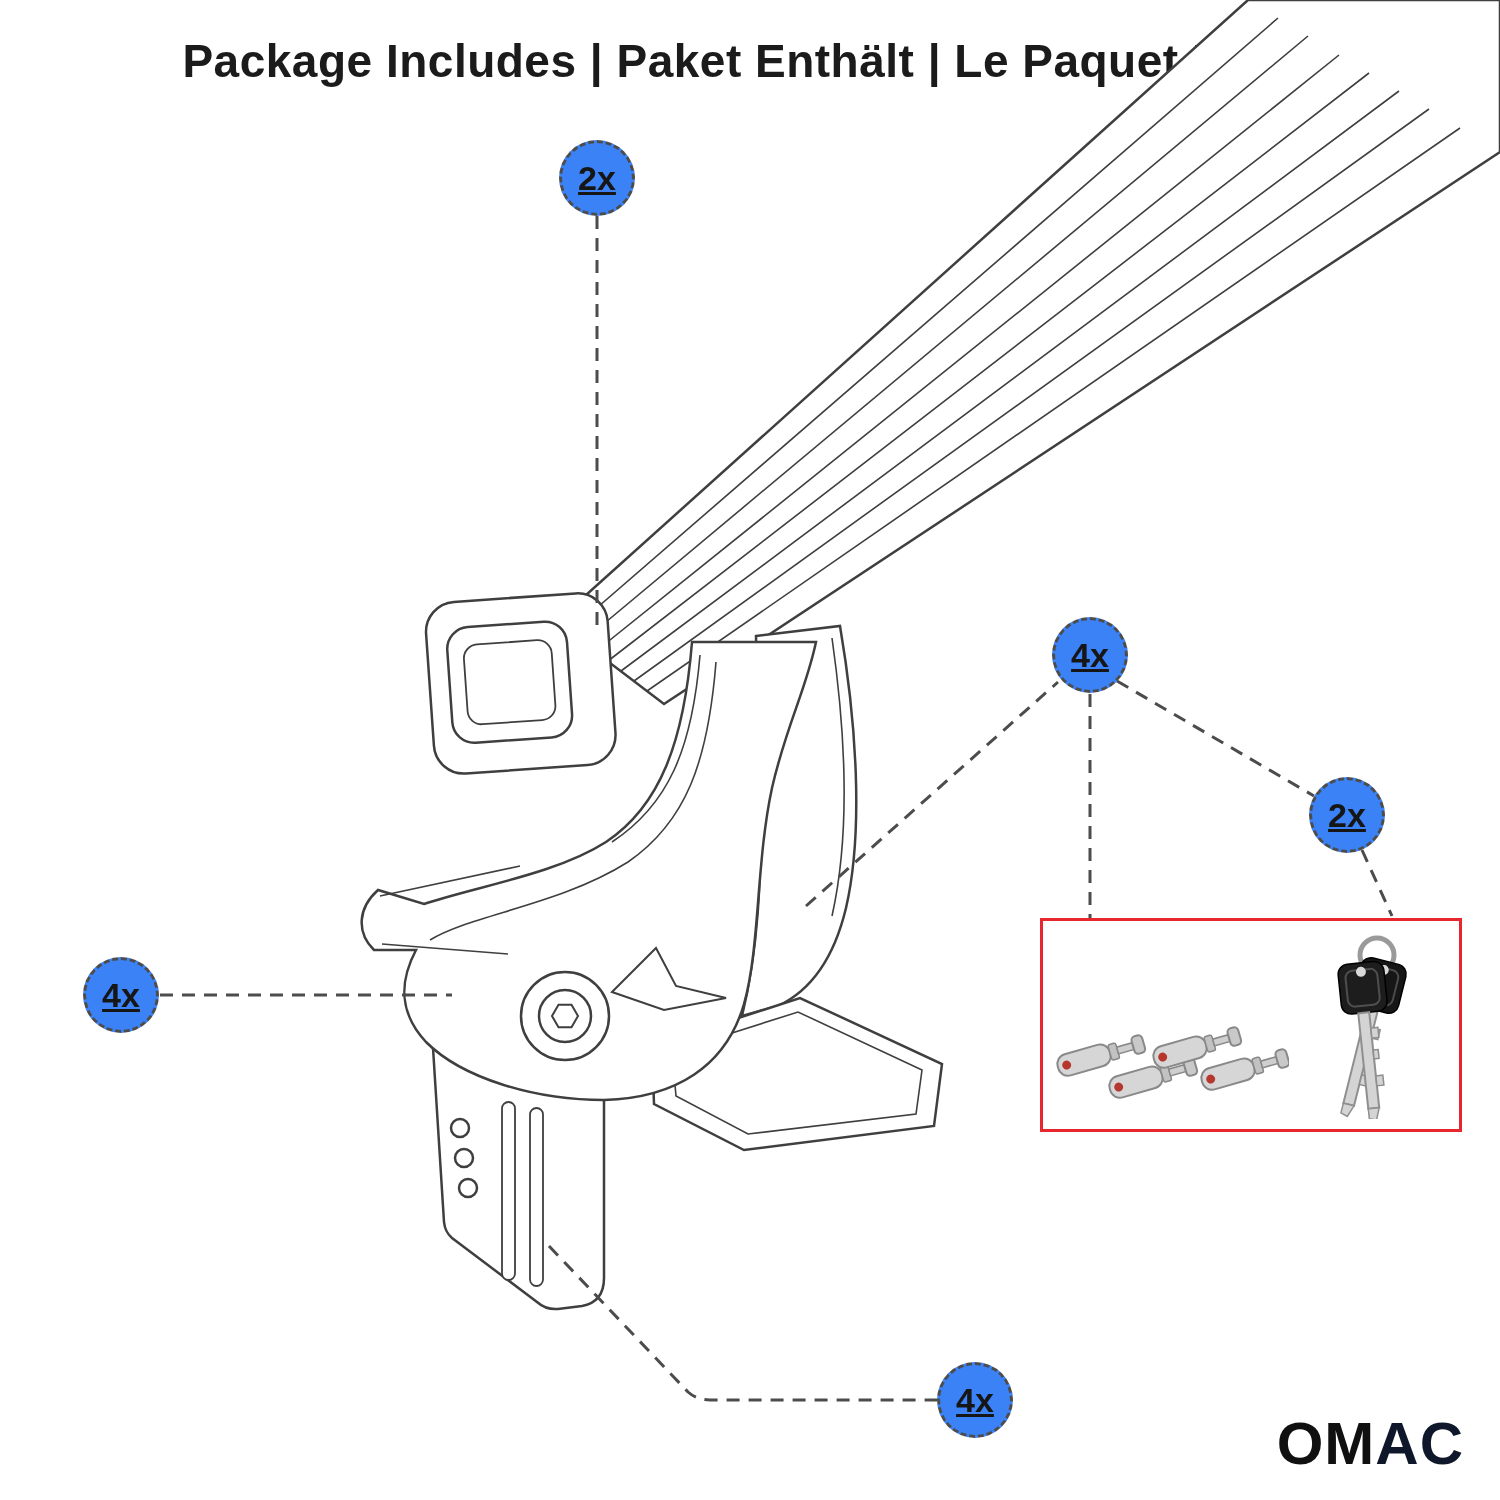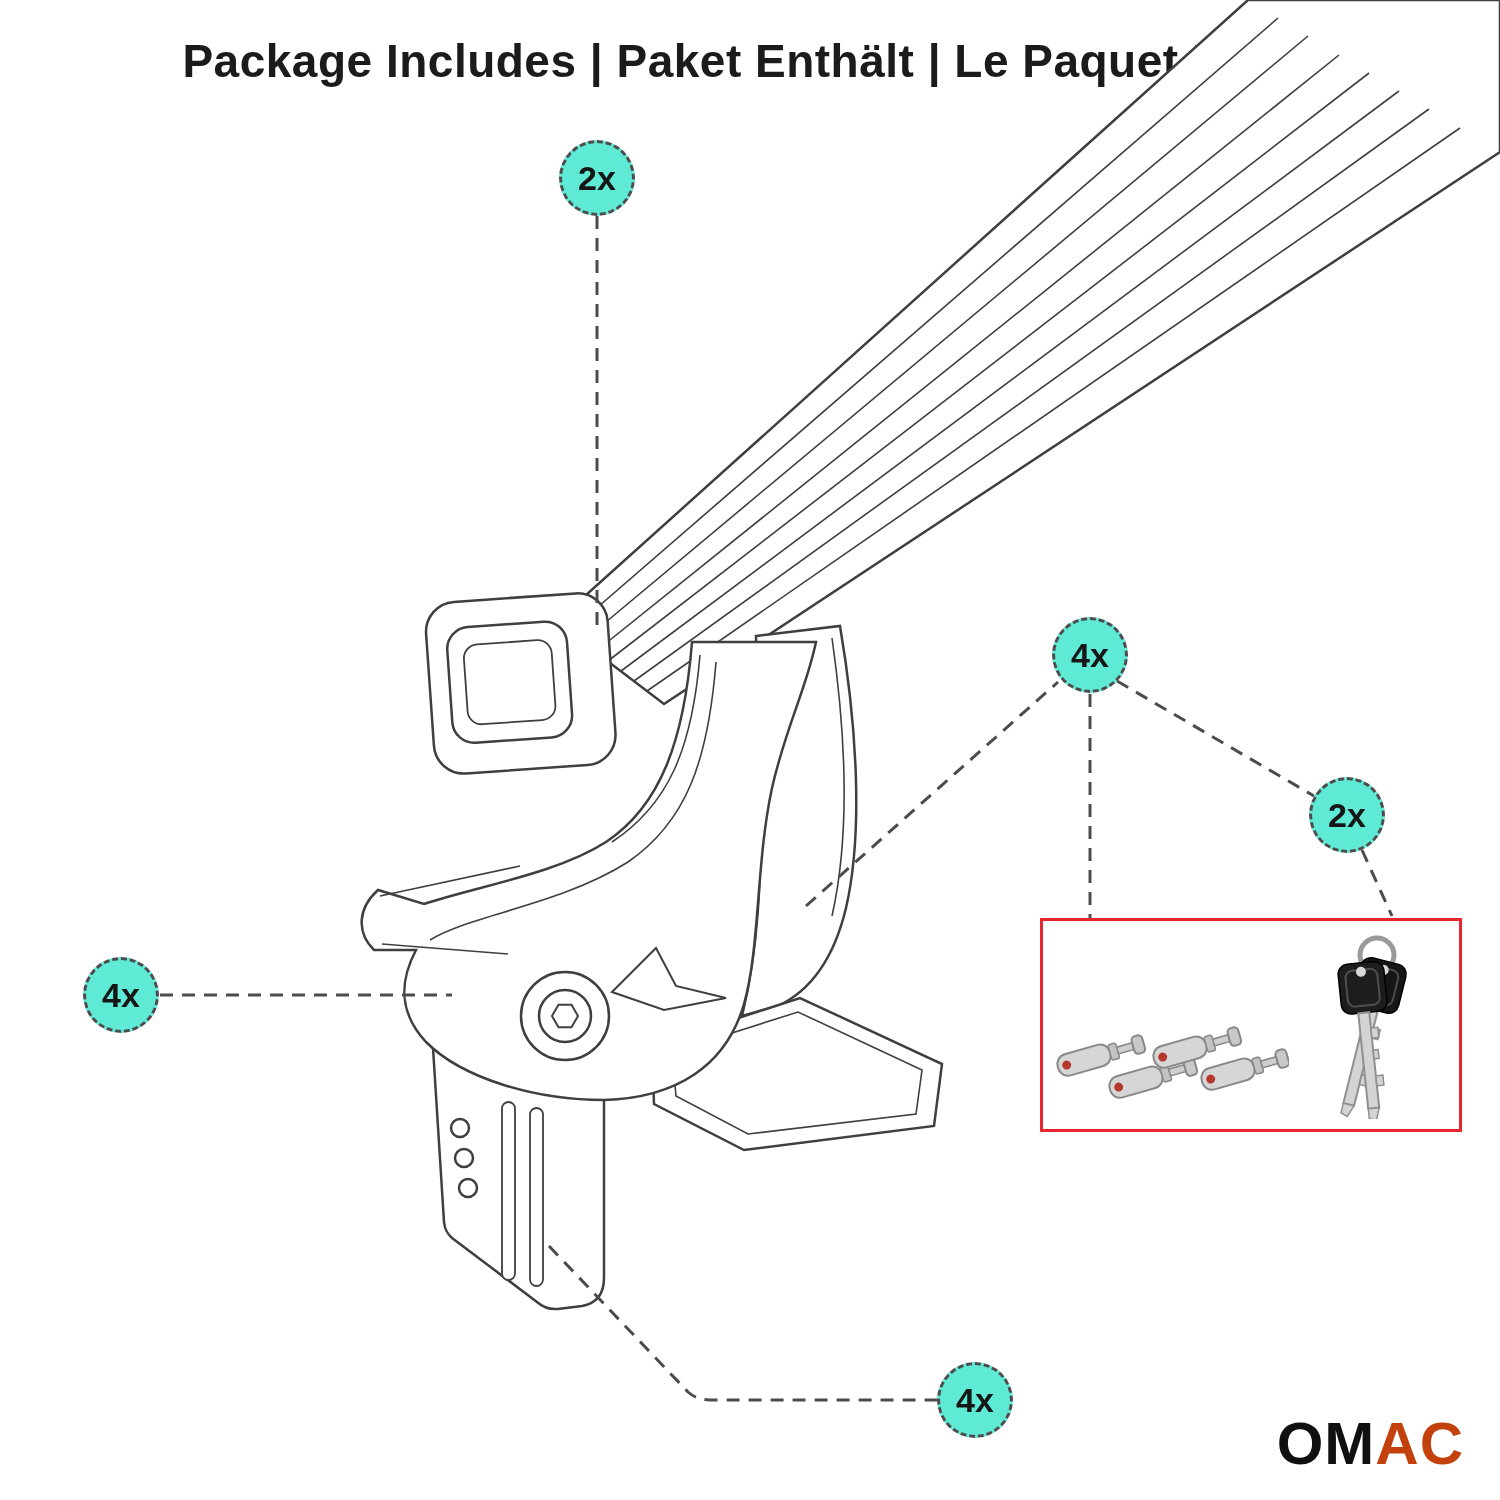--- a/index.html
+++ b/index.html
@@ -8,41 +8,41 @@
     background:#ffffff;font-family:"Liberation Sans",sans-serif;
   }
   .title{
     position:absolute;top:34px;left:0;width:100%;margin:0;
     text-align:center;font-size:46px;font-weight:600;color:#1b1b1b;
     letter-spacing:.5px;
   }
   svg.diagram{position:absolute;left:0;top:0;}
   .callout{
     position:absolute;width:76px;height:76px;box-sizing:border-box;
-    border:3px dashed #4c4c4c;border-radius:50%;background:#5eead4;
+    border:3px dashed #4c4c4c;border-radius:50%;background:#3b82f6;
     display:flex;align-items:center;justify-content:center;
-    font-size:34px;font-weight:700;color:#161616;
+    font-size:34px;font-weight:700;color:#161616;text-decoration:underline;
   }
   .co-crossbar{left:559px;top:140px;}
   .co-bolts{left:1052px;top:617px;}
   .co-keys{left:1309px;top:777px;}
   .co-foot{left:83px;top:957px;}
   .co-clamp{left:937px;top:1362px;}
   .parts-box{
     position:absolute;left:1040px;top:918px;width:422px;height:214px;
     box-sizing:border-box;border:3px solid #e8262e;background:#ffffff;
   }
   .pins-img{position:absolute;left:6px;top:84px;}
   .keys-img{position:absolute;right:12px;top:10px;}
   .logo{
     position:absolute;right:36px;bottom:26px;
     font-size:60px;font-weight:800;letter-spacing:1px;color:#101010;
     line-height:1;
   }
-  .logo .accent{color:#c2410c;}
+  .logo .accent{color:#0f172a;}
 </style>
 </head>
 <body>
 
 <h1 class="title">Package Includes | Paket Enthält | Le Paquet Inclut</h1>
 
 <svg class="diagram" width="1500" height="1500" viewBox="0 0 1500 1500">
 
   <g fill="#ffffff" stroke="#3f3f3f" stroke-width="2.5">
     <polygon points="556,622 1248,0 1500,0 1500,152 664,704"></polygon>

